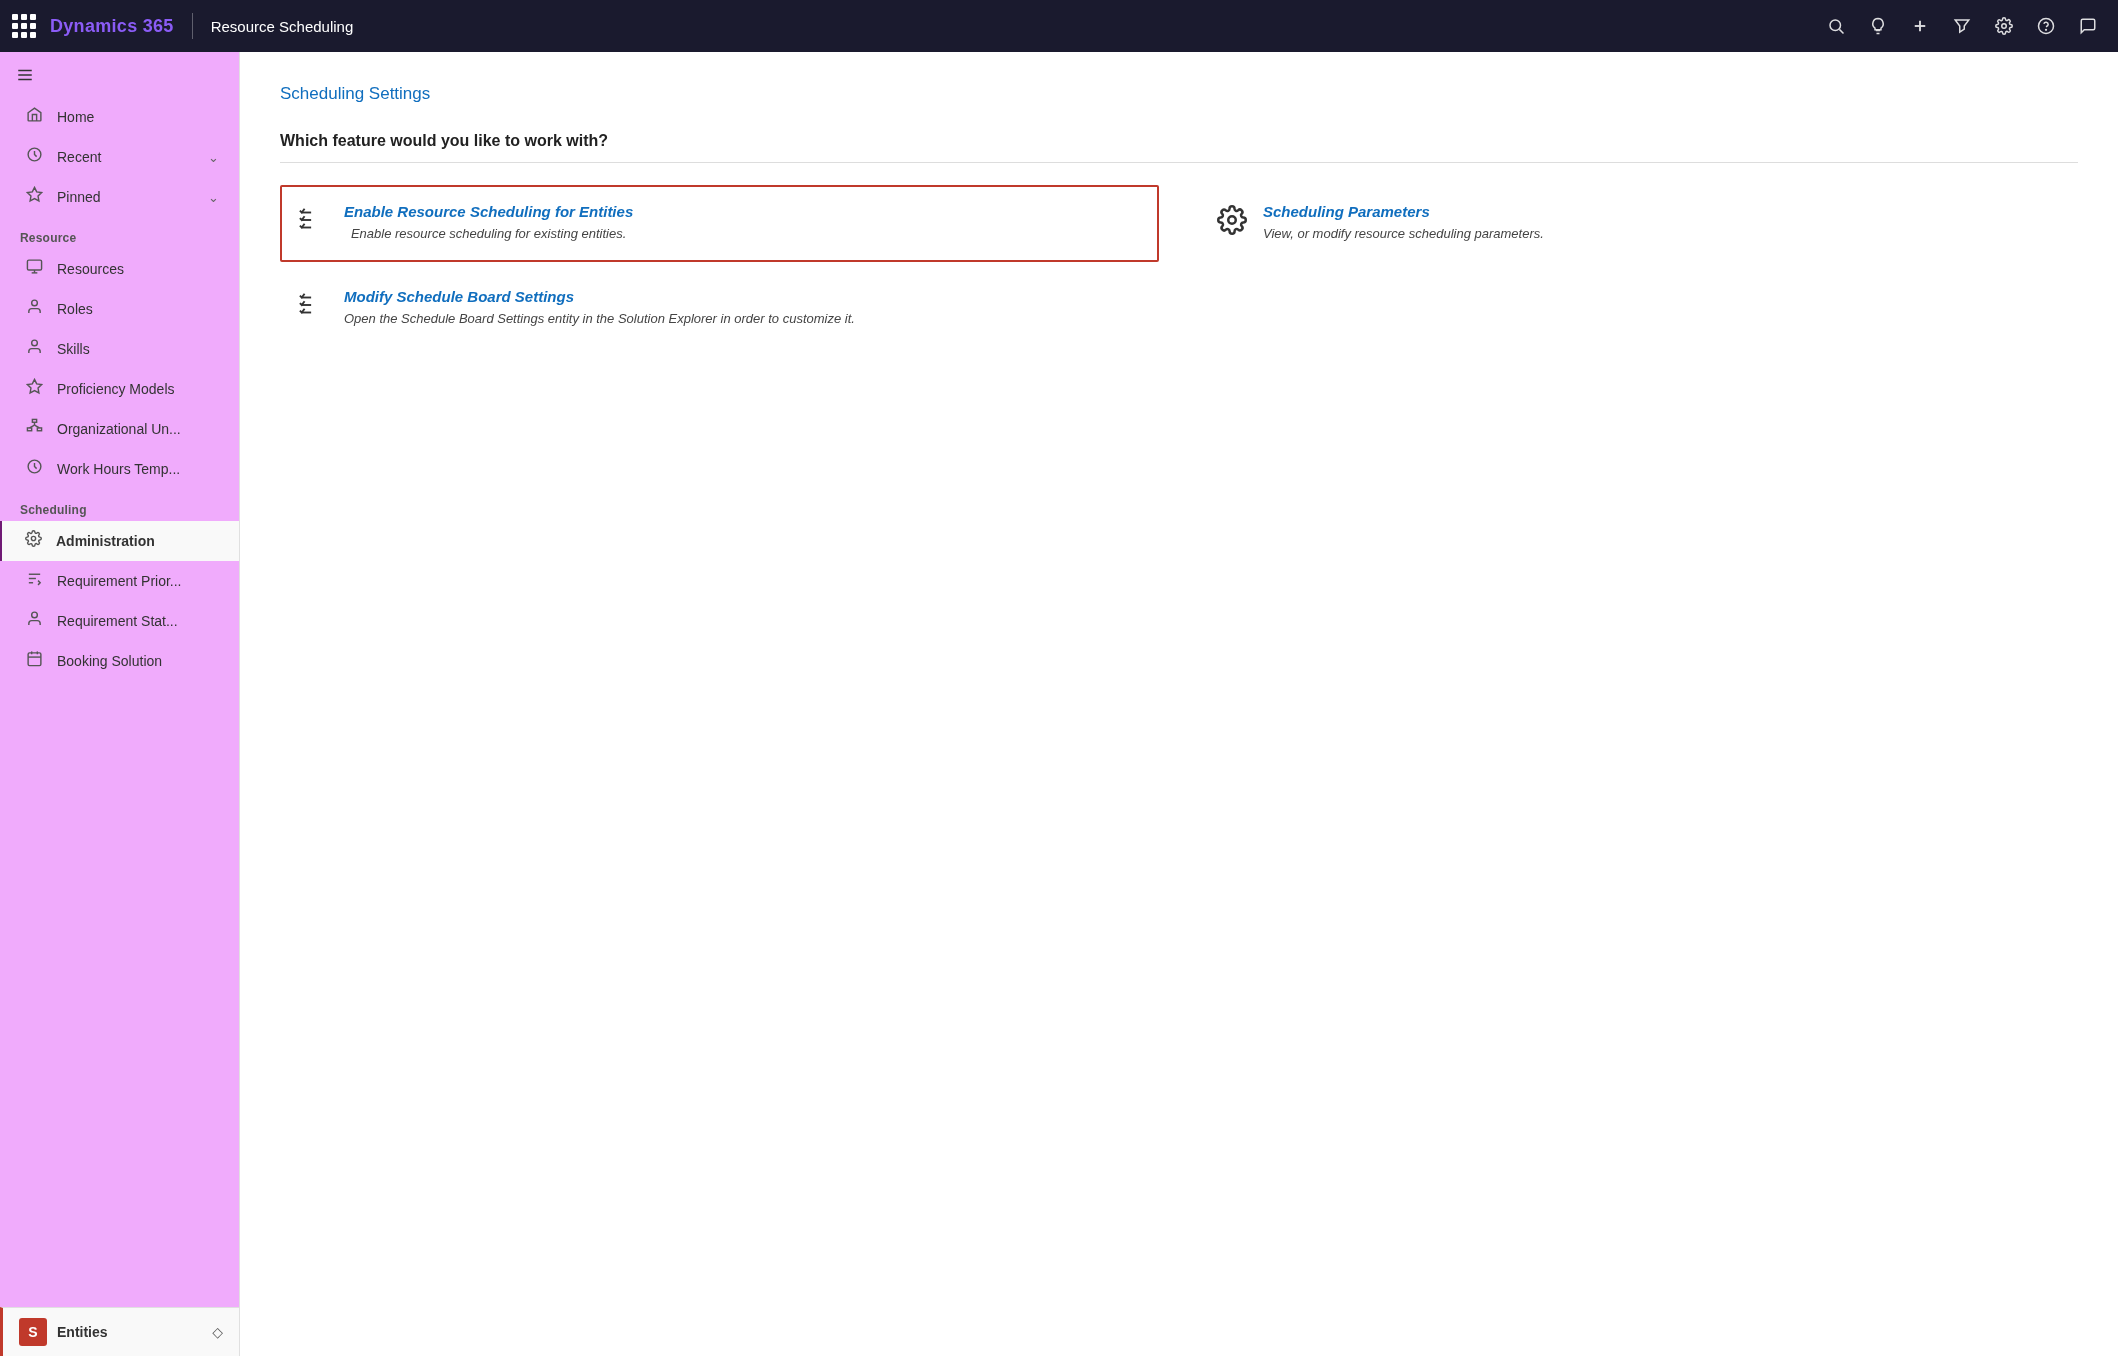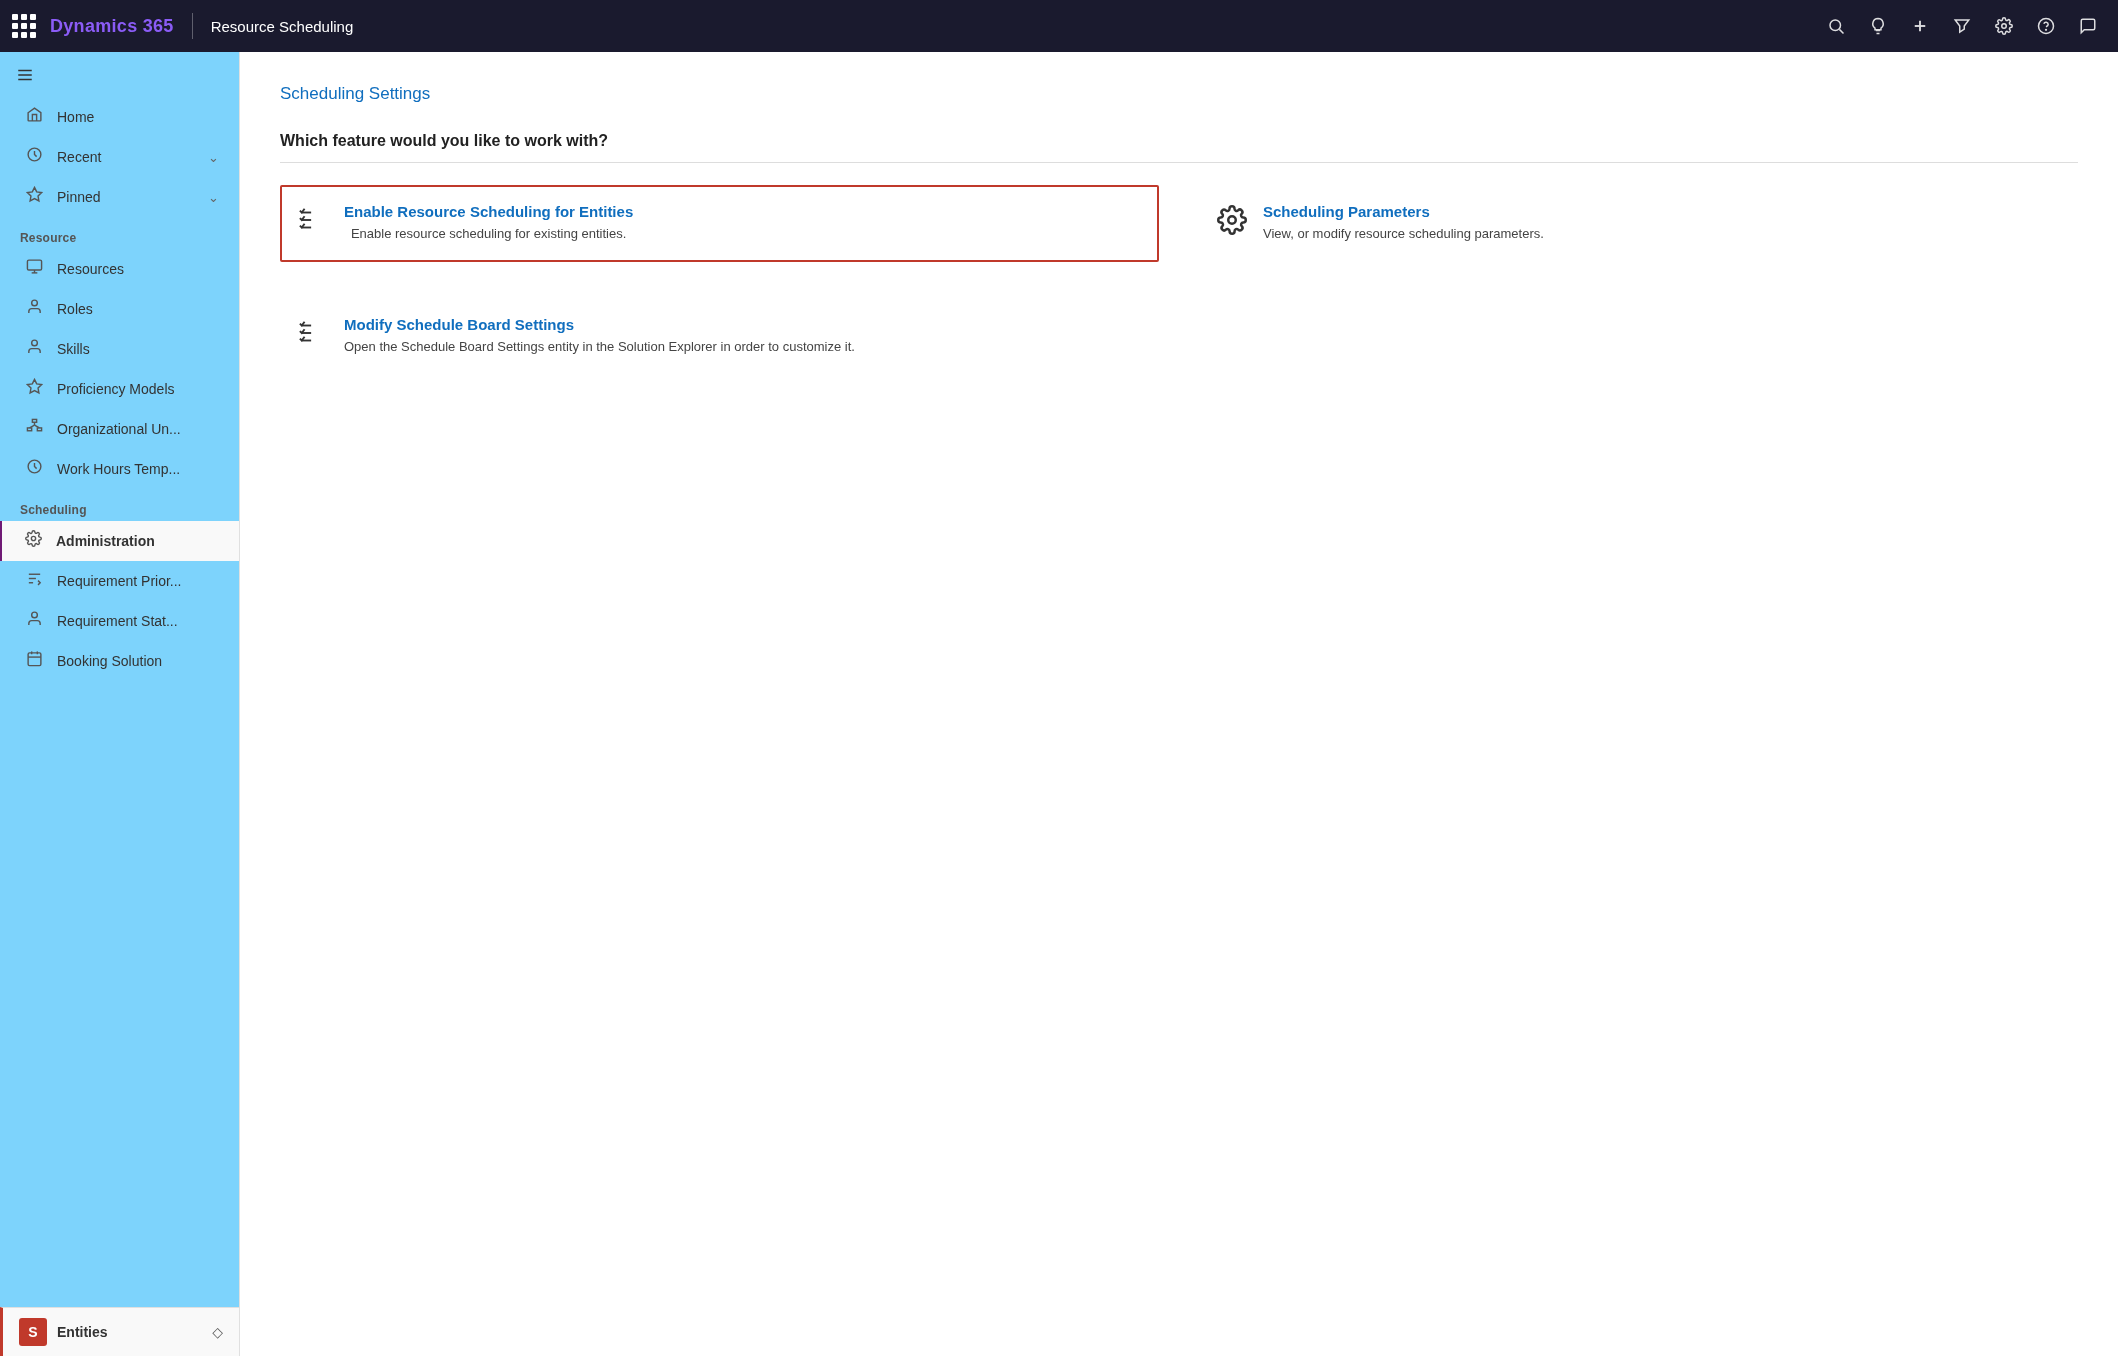--- a/index.html
+++ b/index.html
@@ -68,21 +68,21 @@
     
     .main-wrapper {
       display: flex;
       flex: 1;
       overflow: hidden;
     }
 
     
     .sidebar {
       width: 240px;
-      background: #7dd3fc;
+      background: #f0abfc;
       border-right: 1px solid #e0e0e0;
       display: flex;
       flex-direction: column;
       overflow-y: auto;
       flex-shrink: 0;
     }
     .sidebar-hamburger {
       padding: 14px 16px 8px;
       cursor: pointer;
       font-size: 18px;
@@ -176,22 +176,23 @@
       font-weight: 700;
       color: #222;
       margin-bottom: 22px;
       padding-bottom: 12px;
       border-bottom: 1px solid #ddd;
     }
 
     .feature-grid {
       display: grid;
       grid-template-columns: 1fr 1fr;
-      gap: 36px 40px;
+      gap: 8px 40px;
       margin-top: 8px;
+      font-style: italic;
     }
 
     .feature-card {
       display: flex;
       align-items: flex-start;
       gap: 16px;
       padding: 16px;
       cursor: pointer;
       border: 2px solid transparent;
       border-radius: 2px;

